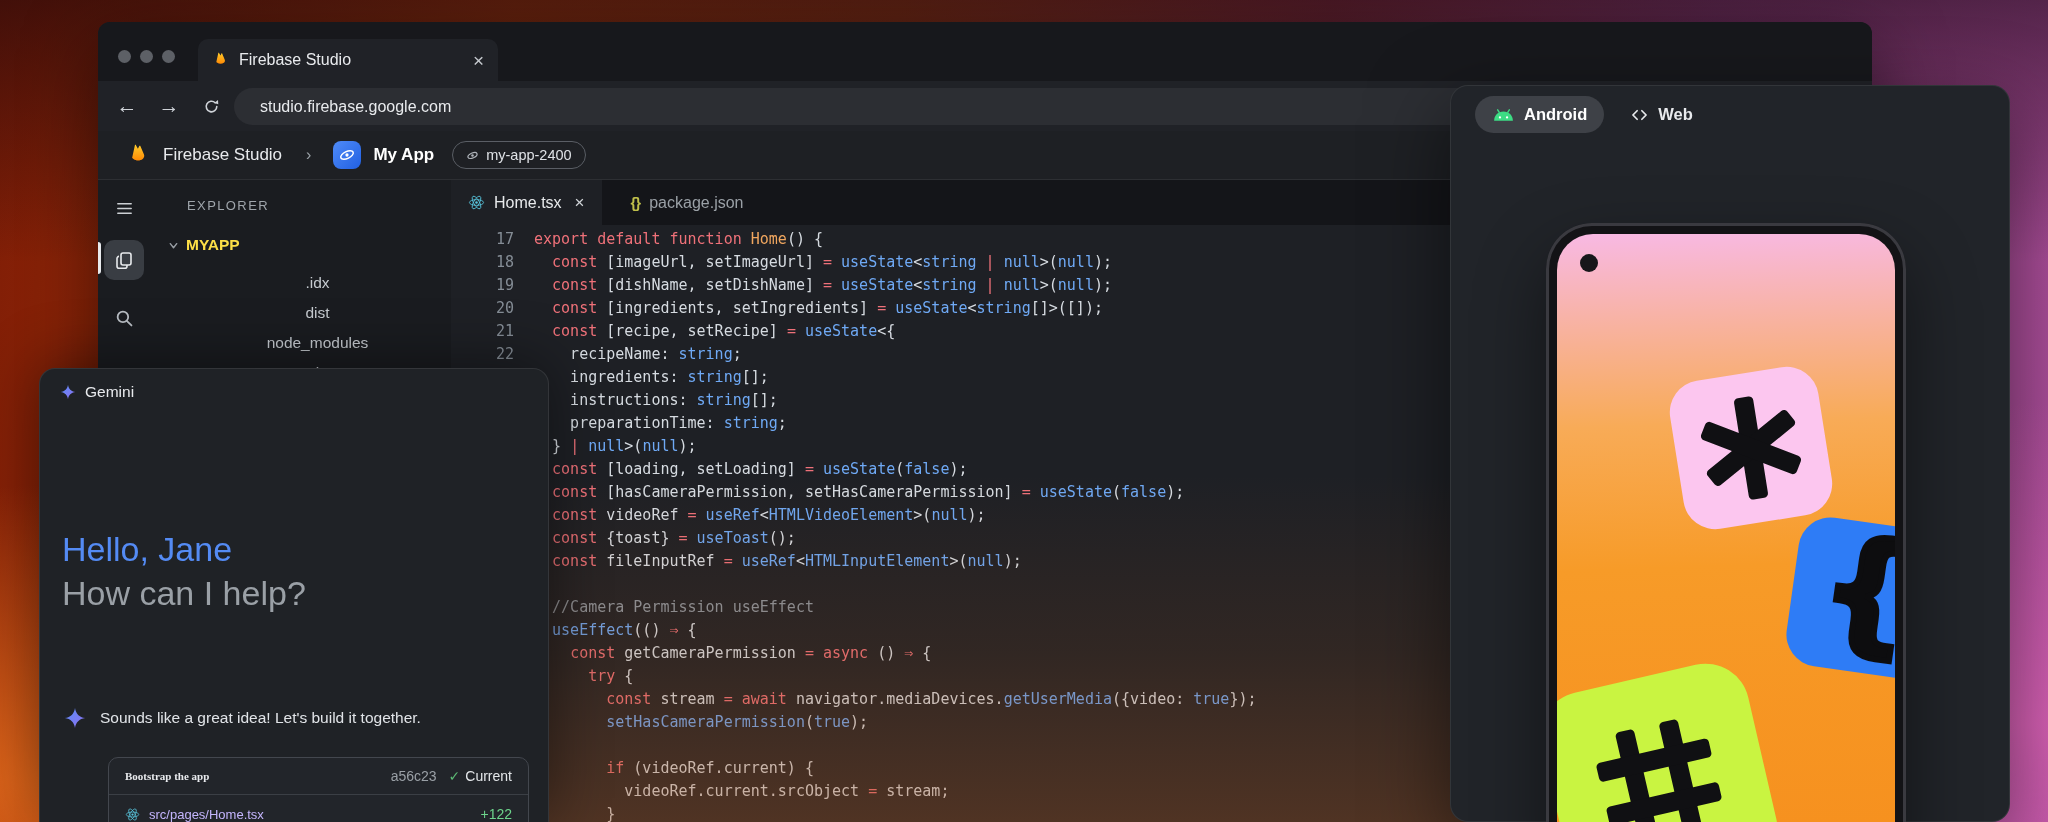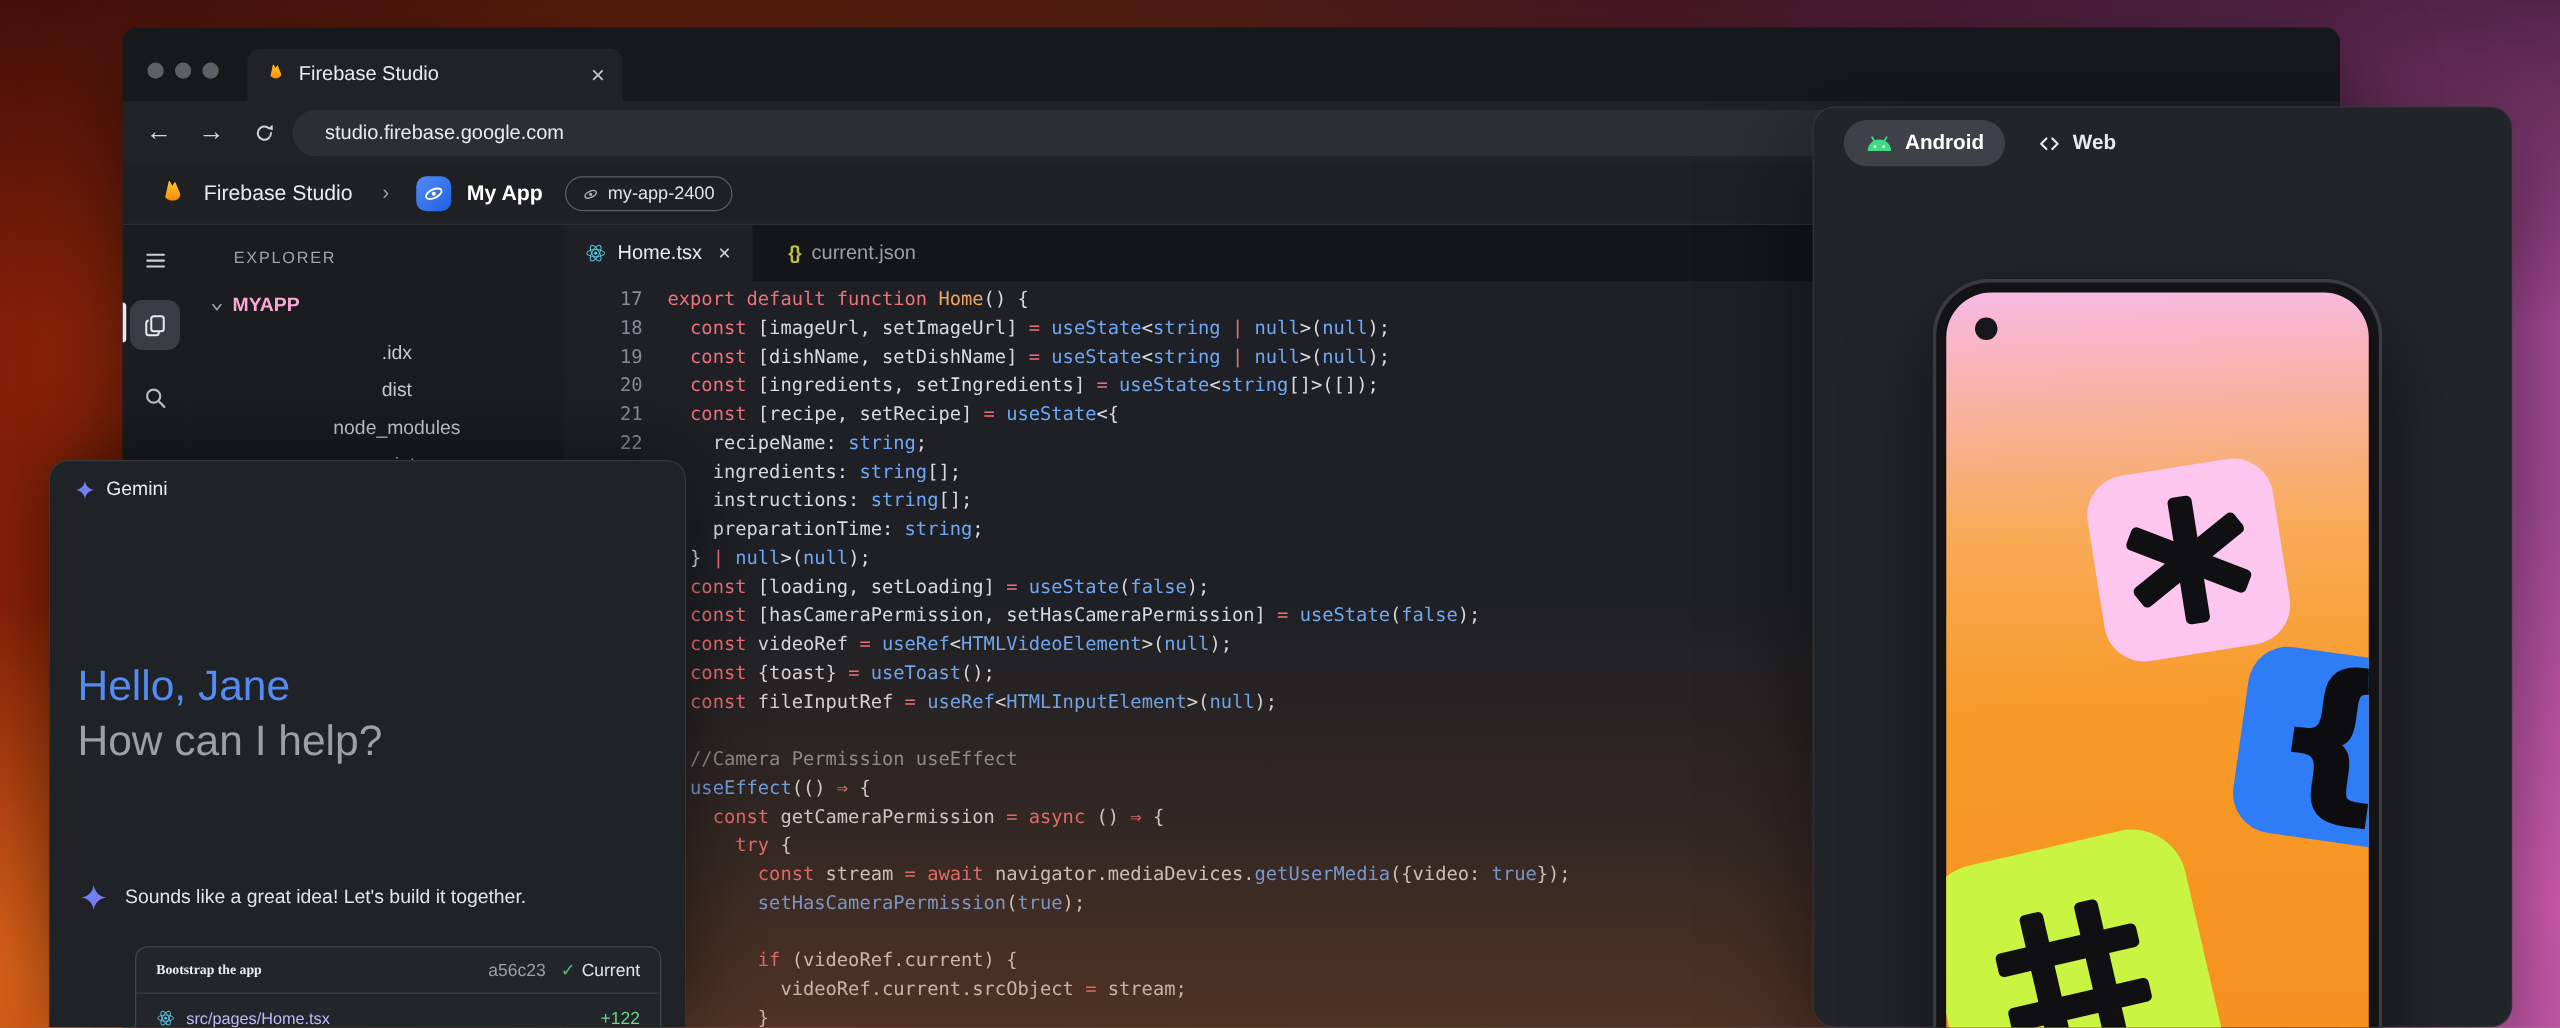--- a/index.html
+++ b/index.html
@@ -42,21 +42,21 @@
   .activity{position:absolute;left:0;top:158px;width:52px;bottom:0;background:#1a1c20;
     border-right:1px solid rgba(255,255,255,.05);}
   .act-btn{position:absolute;left:6px;width:40px;height:40px;display:flex;align-items:center;justify-content:center;border-radius:10px;}
   .act-btn.sel{background:#393d43;}
   .act-indicator{position:absolute;left:0;width:3px;height:32px;background:#e8eaed;border-radius:0 3px 3px 0;}
   .explorer{position:absolute;left:52px;top:158px;width:301px;bottom:0;background:#1a1c20;
     border-right:1px solid rgba(255,255,255,.06);}
   .explorer-title{position:absolute;left:37px;top:18px;font-size:13px;letter-spacing:1.4px;color:#9fa5ab;}
   .tree{position:absolute;left:0;top:50px;right:0;}
   .tree-row{height:30px;display:flex;align-items:center;color:#c6cbd0;font-size:15.5px;gap:7px;}
-  .tree-root{padding-left:18px;font-weight:700;color:#f9a8d4;}
+  .tree-root{padding-left:18px;font-weight:700;color:#fde047;}
   .tree-folder{padding-left:34px;flex-direction:column;}
   
   .editor-wrap{position:absolute;left:353px;top:158px;right:0;bottom:0;background:#1e2025;}
   .ed-tabs{position:absolute;top:0;left:0;right:0;height:45px;background:#141519;display:flex;}
   .ed-tab{display:flex;align-items:center;gap:9px;padding:0 17px;font-size:16px;height:45px;box-sizing:border-box;}
   .ed-tab.active{background:#1e2025;color:#e8eaec;}
   .ed-tab.inactive{color:#9aa0a6;margin-left:12px;}
   .ed-close{font-size:17px;color:#d2d6da;margin-left:4px;}
   .braces-ic{color:#bfbf4b;font-size:15px;font-weight:700;letter-spacing:-1px;}
   .code{position:absolute;top:45px;left:0;right:0;bottom:0;padding-top:3px;
@@ -261,21 +261,21 @@
               <ellipse cx="12" cy="12" rx="10" ry="4" transform="rotate(60 12 12)"></ellipse>
               <ellipse cx="12" cy="12" rx="10" ry="4" transform="rotate(120 12 12)"></ellipse>
             </g>
             <circle cx="12" cy="12" r="1.8" fill="#58c4dc"></circle>
           </svg>
         <span>Home.tsx</span>
         <span class="ed-close">×</span>
       </div>
       <div class="ed-tab inactive">
         <span class="braces-ic">{}</span>
-        <span>current.json</span>
+        <span>package.json</span>
       </div>
     </div>
     <div class="code">
       <div>
           <div class="code-line">
             <span class="ln">17</span>
             <span class="ct"><span class="tok-k">export default function </span><span class="tok-f">Home</span><span class="tok-p">() {</span></span>
           </div>
           <div class="code-line">
             <span class="ln">18</span>

